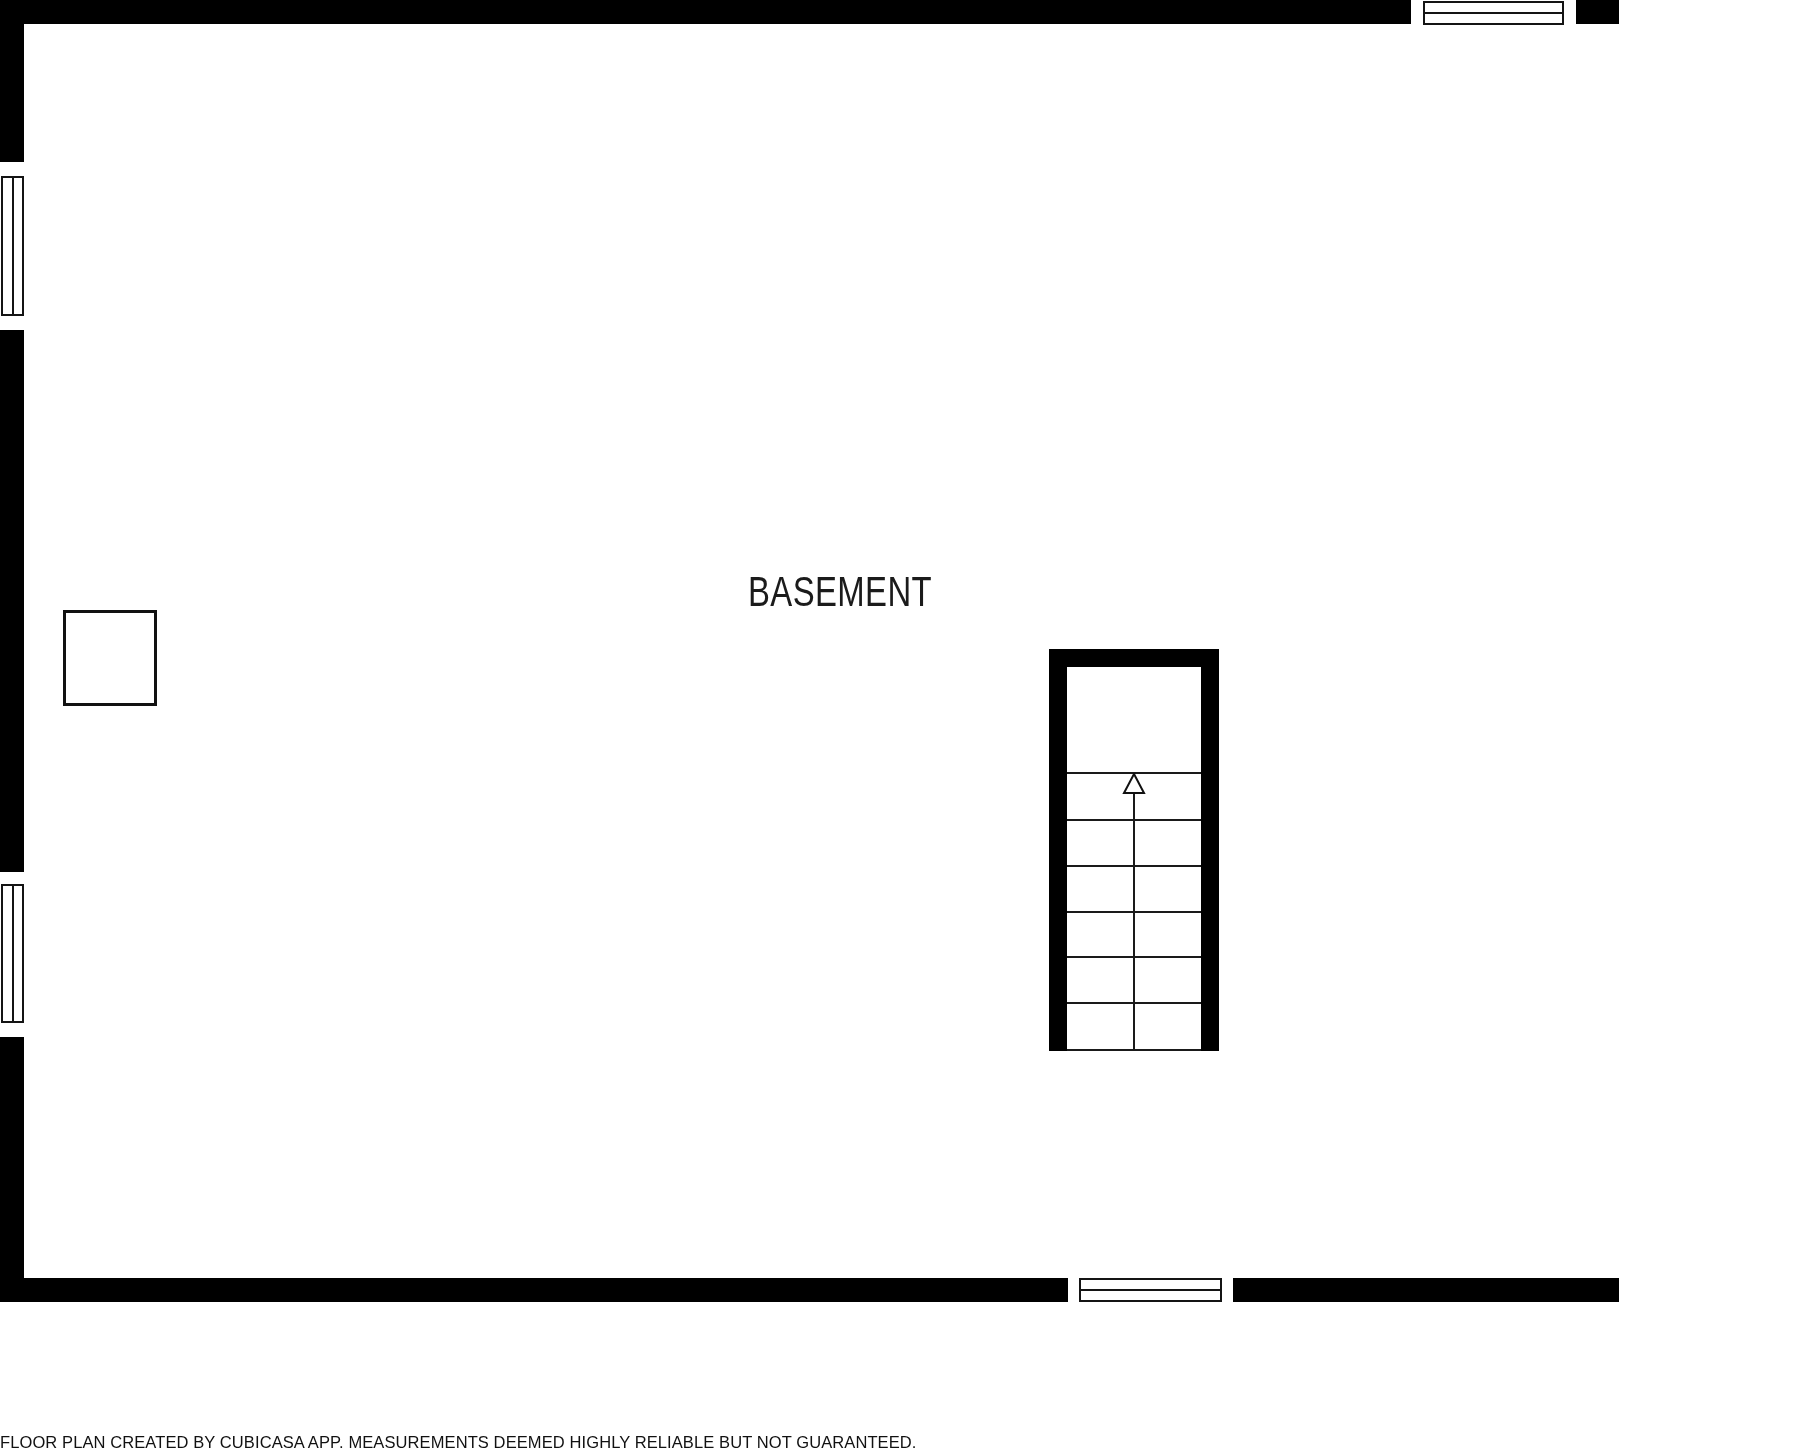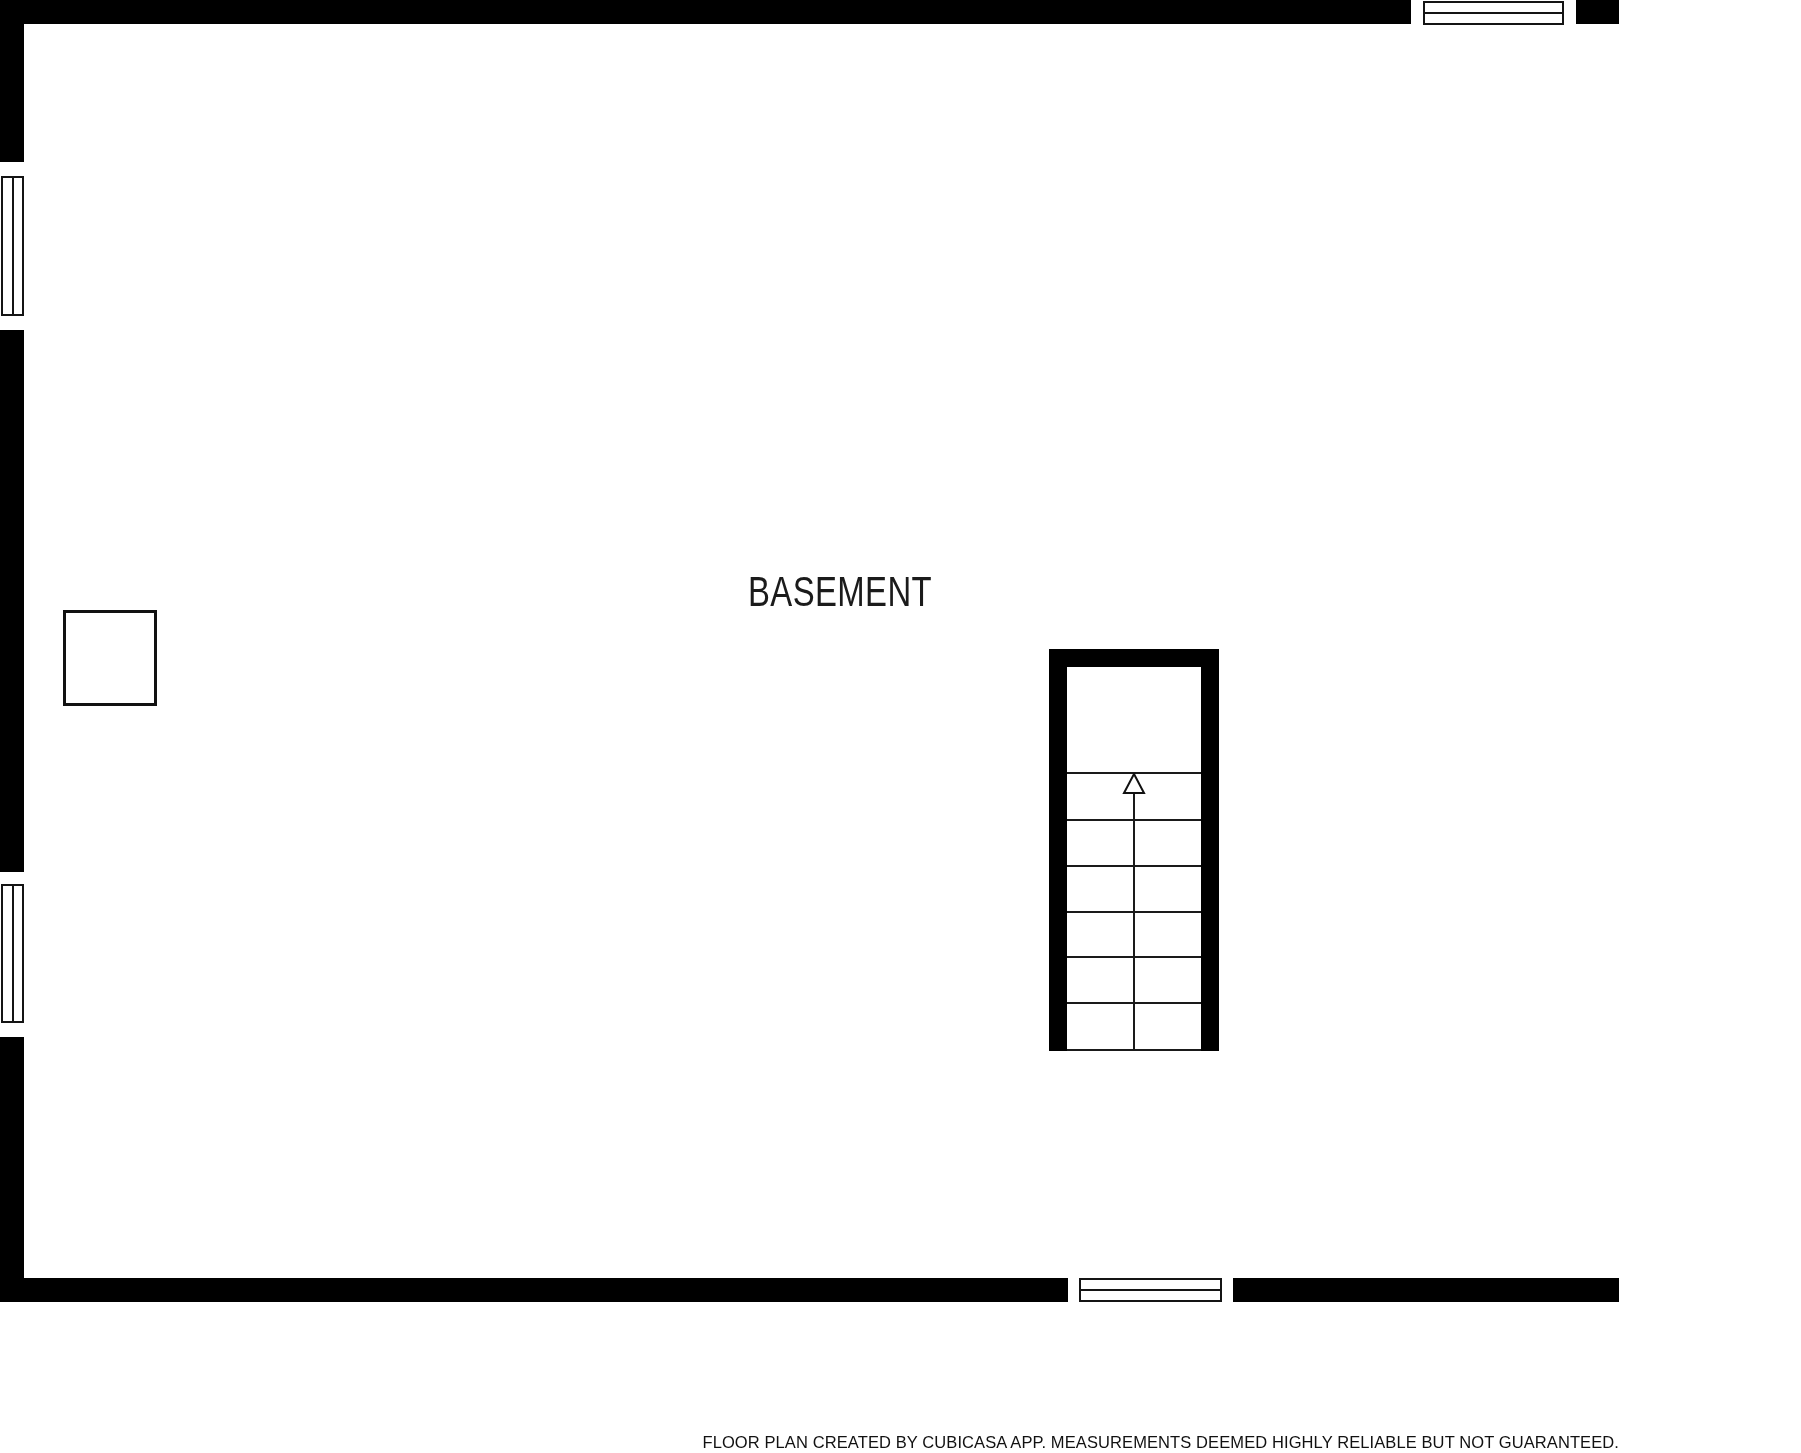--- a/index.html
+++ b/index.html
@@ -121,21 +121,21 @@
     letter-spacing: 0.5px;
     transform: scaleX(0.765);
     transform-origin: 0 50%;
   }
 
   
   .footer-note {
     position: absolute;
     left: 0; right: 0;
     top: 1433px;
-    text-align: right;
+    text-align: left;
     font-size: 16.5px;
     letter-spacing: 0.1px;
     color: #111111;
   }
 </style>
 </head>
 <body>
 
 <div class="canvas">
 

